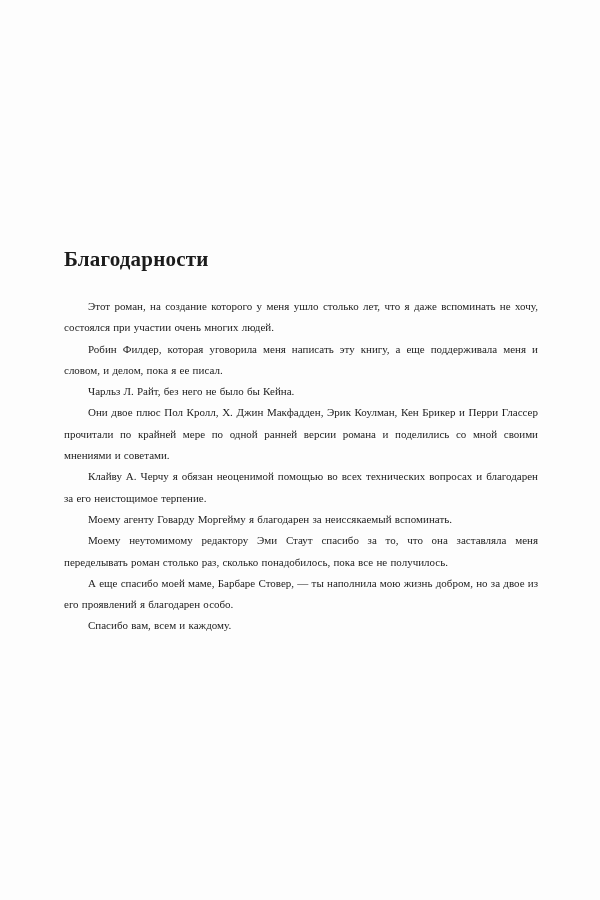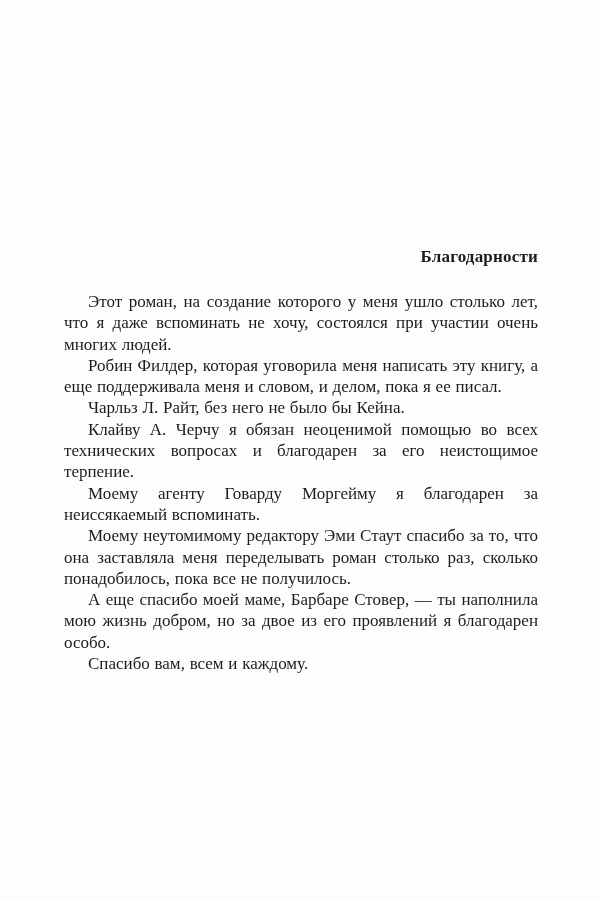--- a/index.html
+++ b/index.html
@@ -12,43 +12,44 @@
     width: 600px;
     height: 900px;
     margin: 0 auto;
     background: #fdfdfd;
     box-sizing: border-box;
     padding: 247px 62px 0 64px;
     font-family: "Liberation Serif", "DejaVu Serif", serif;
     color: #1c1c1c;
   }
   .chapter-title {
-    font-size: 17px;
+    font-size: 21px;
     font-weight: bold;
-    text-align: right;
+    text-align: left;
     margin: 0 0 24px 0;
     letter-spacing: 0.2px;
   }
   .body-text p {
     margin: 0;
-    font-size: 17px;
+    font-size: 11px;
     line-height: 21.3px;
     text-indent: 24px;
     text-align: justify;
     word-spacing: 0.5px;
   }
 </style>
 </head>
 <body>
 
 <div class="page">
   <h1 class="chapter-title">Благодарности</h1>
   <div class="body-text">
     <p>Этот роман, на создание которого у меня ушло столько лет, что я даже вспоминать не хочу, состоялся при участии очень многих людей.</p>
     <p>Робин Филдер, которая уговорила меня написать эту книгу, а еще поддерживала меня и словом, и делом, пока я ее писал.</p>
     <p>Чарльз Л. Райт, без него не было бы Кейна.</p>
+    <p>Они двое плюс Пол Кролл, Х. Джин Макфадден, Эрик Коулман, Кен Брикер и Перри Глассер прочитали по крайней мере по одной ранней версии романа и поделились со мной своими мнениями и советами.</p>
     <p>Клайву А. Черчу я обязан неоценимой помощью во всех технических вопросах и благодарен за его неистощимое терпение.</p>
     <p>Моему агенту Говарду Моргейму я благодарен за неиссякаемый вспоминать.</p>
     <p>Моему неутомимому редактору Эми Стаут спасибо за то, что она заставляла меня переделывать роман столько раз, сколько понадобилось, пока все не получилось.</p>
     <p>А еще спасибо моей маме, Барбаре Стовер, — ты наполнила мою жизнь добром, но за двое из его проявлений я благодарен особо.</p>
     <p>Спасибо вам, всем и каждому.</p>
   </div>
 </div>
 
 </body></html>

